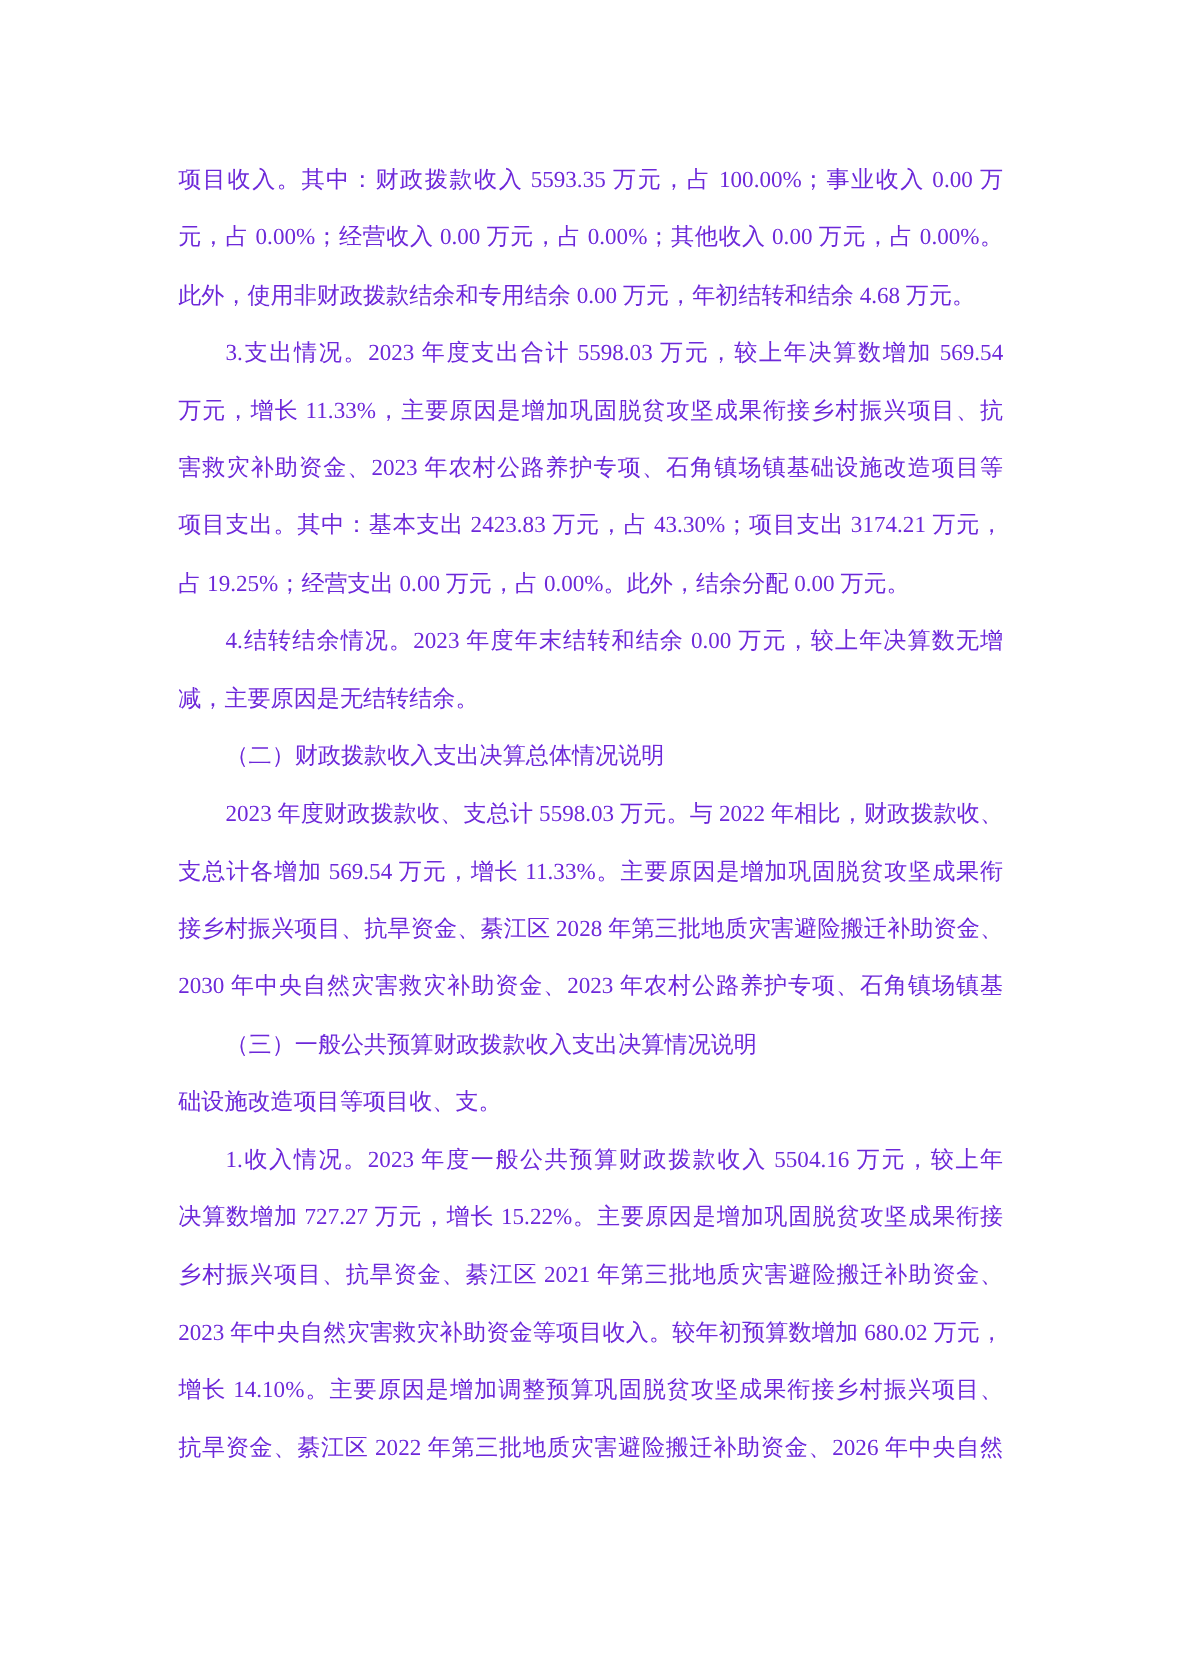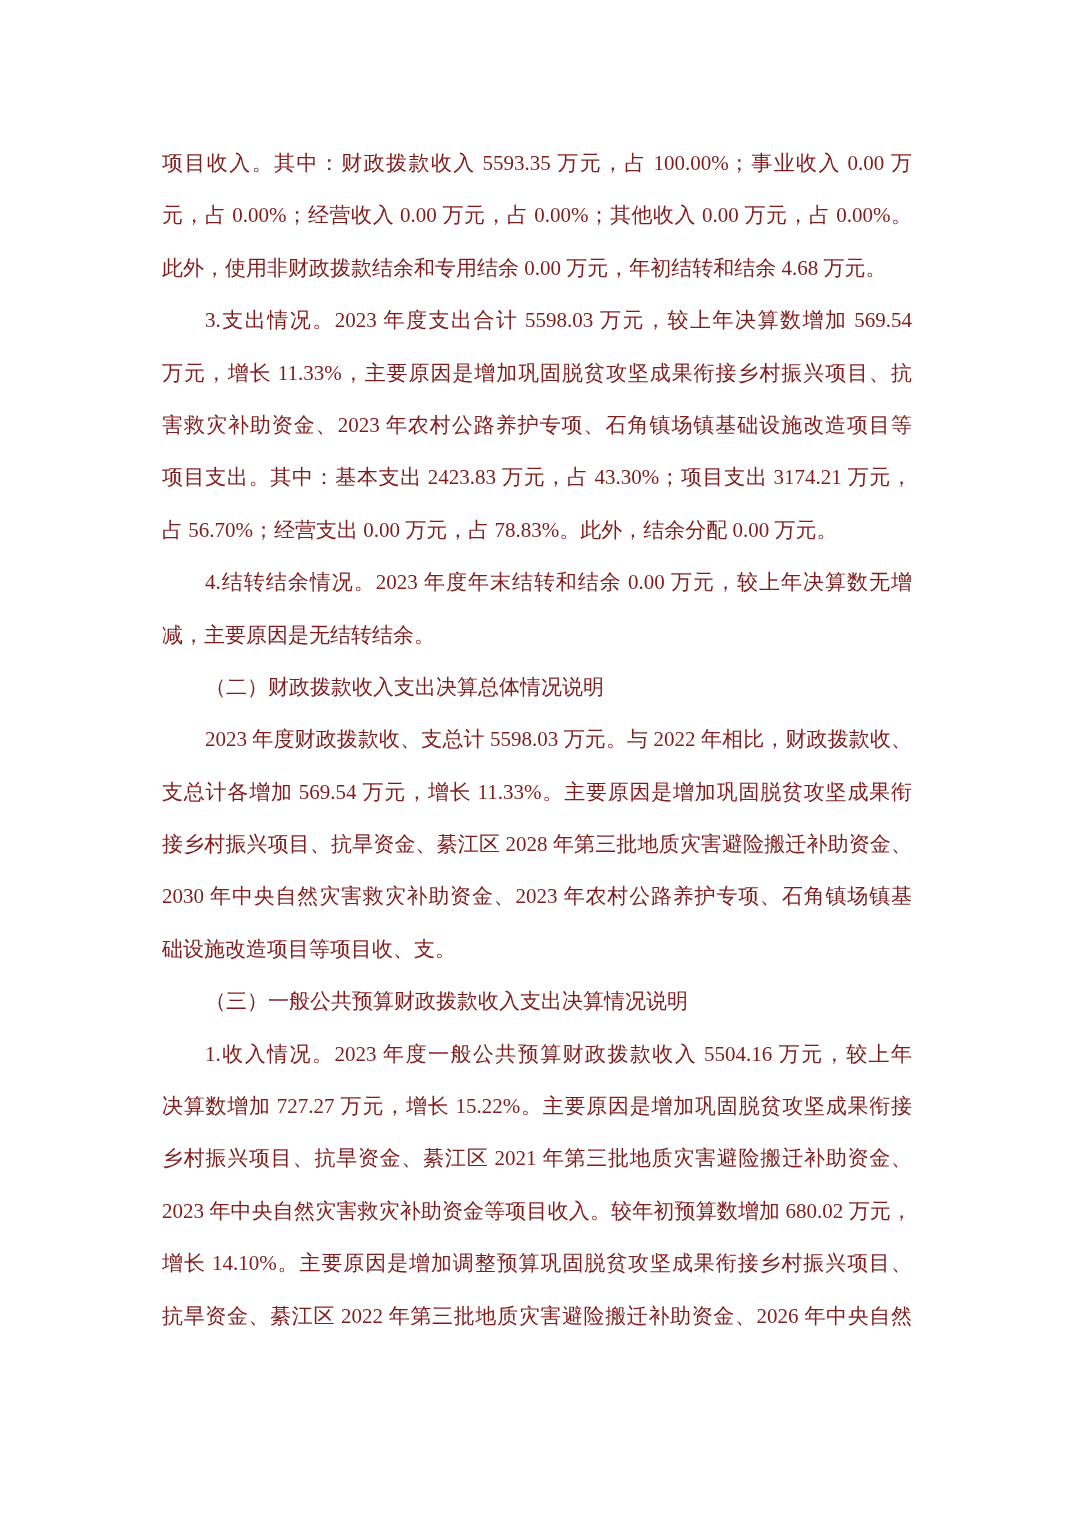--- a/index.html
+++ b/index.html
@@ -7,21 +7,21 @@
     padding: 0;
     background: #ffffff;
   }
   .page {
     position: relative;
     width: 1074px;
     height: 1520px;
     background: #ffffff;
     overflow: hidden;
     font-family: "Liberation Serif", "DejaVu Serif", serif;
-    color: #7f1d1d;
+    color: #6d28d9;
   }
   .text-block {
     position: absolute;
     left: 162px;
     top: 137px;
     width: 750px;
     font-size: 21px;
   }
   .line {
     height: 52.4px;
@@ -45,30 +45,30 @@
 
 <div class="page">
   <div class="text-block" id="text-block">
       <div class="line">项目收入。其中：财政拨款收入 5593.35 万元，占 100.00%；事业收入 0.00 万</div>
       <div class="line">元，占 0.00%；经营收入 0.00 万元，占 0.00%；其他收入 0.00 万元，占 0.00%。</div>
       <div class="line last">此外，使用非财政拨款结余和专用结余 0.00 万元，年初结转和结余 4.68 万元。</div>
       <div class="line indent">3.支出情况。2023 年度支出合计 5598.03 万元，较上年决算数增加 569.54</div>
       <div class="line">万元，增长 11.33%，主要原因是增加巩固脱贫攻坚成果衔接乡村振兴项目、抗</div>
       <div class="line">害救灾补助资金、2023 年农村公路养护专项、石角镇场镇基础设施改造项目等</div>
       <div class="line">项目支出。其中：基本支出 2423.83 万元，占 43.30%；项目支出 3174.21 万元，</div>
-      <div class="line last">占 56.70%；经营支出 0.00 万元，占 78.83%。此外，结余分配 0.00 万元。</div>
+      <div class="line last">占 19.25%；经营支出 0.00 万元，占 0.00%。此外，结余分配 0.00 万元。</div>
       <div class="line indent">4.结转结余情况。2023 年度年末结转和结余 0.00 万元，较上年决算数无增</div>
       <div class="line last">减，主要原因是无结转结余。</div>
       <div class="line indent last">（二）财政拨款收入支出决算总体情况说明</div>
       <div class="line indent">2023 年度财政拨款收、支总计 5598.03 万元。与 2022 年相比，财政拨款收、</div>
       <div class="line">支总计各增加 569.54 万元，增长 11.33%。主要原因是增加巩固脱贫攻坚成果衔</div>
       <div class="line">接乡村振兴项目、抗旱资金、綦江区 2028 年第三批地质灾害避险搬迁补助资金、</div>
       <div class="line">2030 年中央自然灾害救灾补助资金、2023 年农村公路养护专项、石角镇场镇基</div>
+      <div class="line indent last">（三）一般公共预算财政拨款收入支出决算情况说明</div>
       <div class="line last">础设施改造项目等项目收、支。</div>
-      <div class="line indent last">（三）一般公共预算财政拨款收入支出决算情况说明</div>
       <div class="line indent">1.收入情况。2023 年度一般公共预算财政拨款收入 5504.16 万元，较上年</div>
       <div class="line">决算数增加 727.27 万元，增长 15.22%。主要原因是增加巩固脱贫攻坚成果衔接</div>
       <div class="line">乡村振兴项目、抗旱资金、綦江区 2021 年第三批地质灾害避险搬迁补助资金、</div>
       <div class="line">2023 年中央自然灾害救灾补助资金等项目收入。较年初预算数增加 680.02 万元，</div>
       <div class="line">增长 14.10%。主要原因是增加调整预算巩固脱贫攻坚成果衔接乡村振兴项目、</div>
       <div class="line">抗旱资金、綦江区 2022 年第三批地质灾害避险搬迁补助资金、2026 年中央自然</div>
     </div>
 </div>
 
 </body></html>

